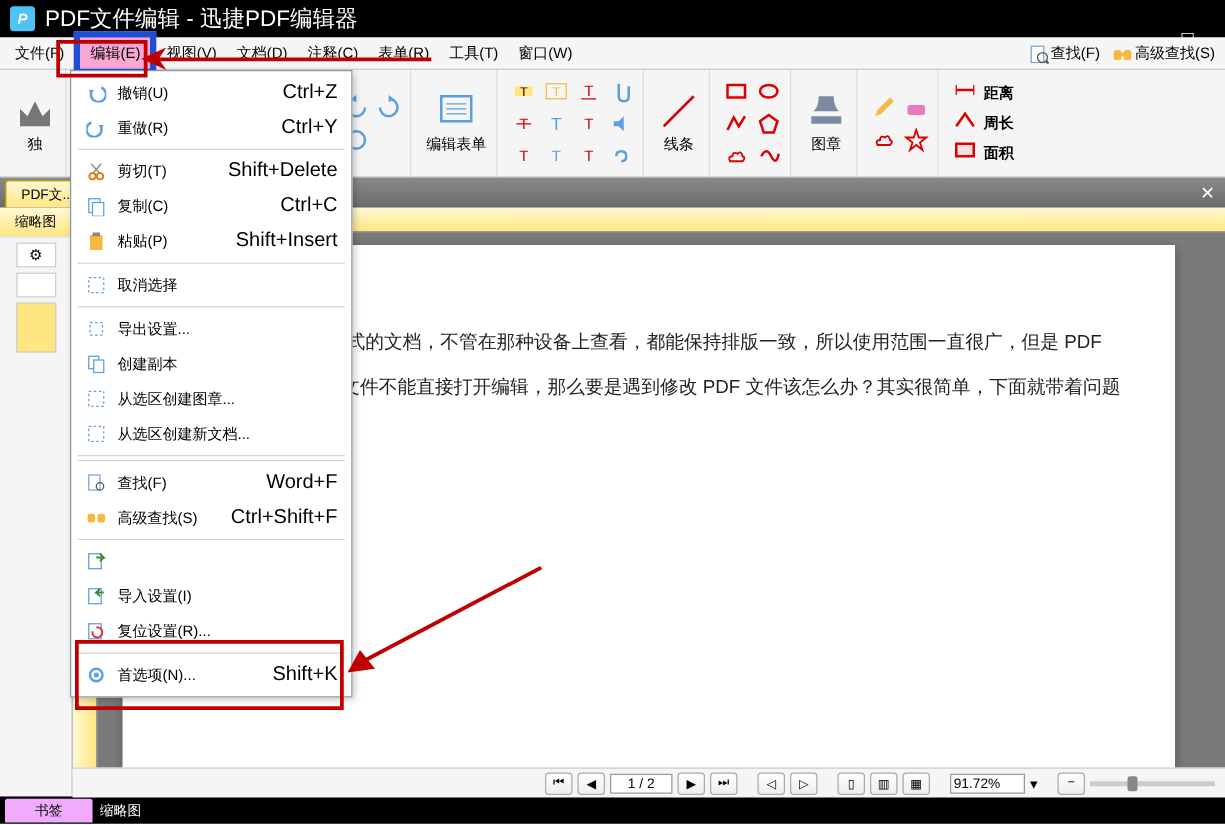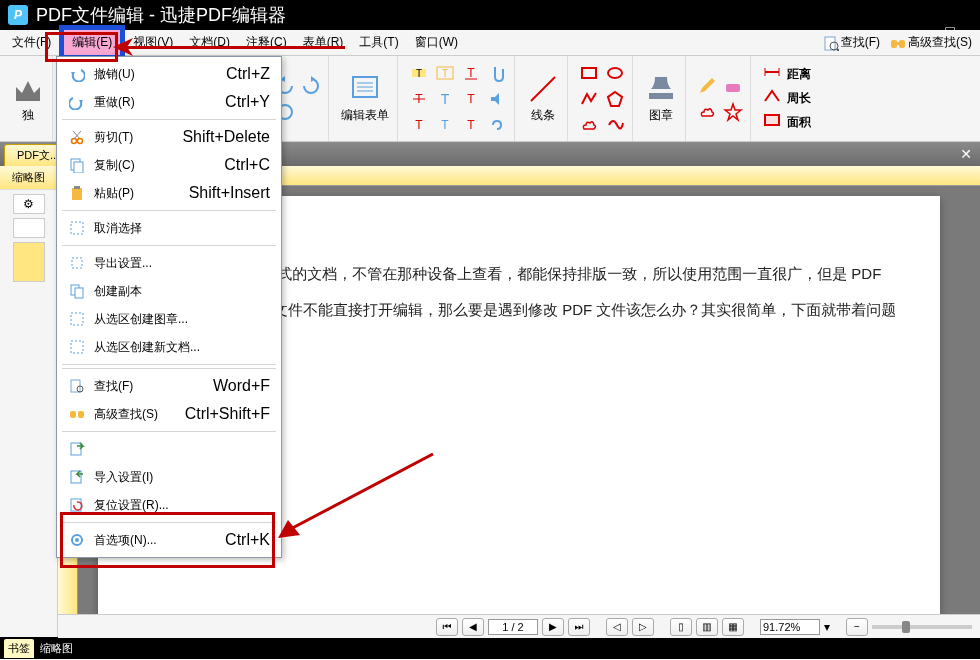--- a/index.html
+++ b/index.html
@@ -37,21 +37,21 @@
 .sidebar { width: 58px; background: #f5f5f5; border-right: 1px solid #ccc; display: flex; flex-direction: column; }
 .sidebar .side-tab { writing-mode: horizontal-tb; padding: 4px; font-size: 11px; border-bottom: 1px solid #ddd; text-align: center; background: linear-gradient(#fff9d6,#ffe680); }
 .sidebar .side-icons { padding: 4px; display: flex; flex-direction: column; gap: 4px; align-items: center; }
 .sidebar .side-icons div { width: 32px; height: 20px; border: 1px solid #ccc; background: #fff; }
 .doc-area { flex: 1; background: #7a7a7a; display: flex; position: relative; overflow: hidden; }
 .ruler-v { width: 20px; background: linear-gradient(90deg,#fff9d6,#ffe680); border-right: 1px solid #999; }
 .ruler-h { height: 20px; background: linear-gradient(#fff9d6,#ffe680); border-bottom: 1px solid #999; position: absolute; left: 20px; right: 0; top: 0; }
 .page-wrap { position: absolute; left: 40px; top: 30px; right: 40px; bottom: 10px; background: #fff; box-shadow: 0 2px 8px rgba(0,0,0,.3); padding: 60px 40px; overflow: hidden; }
 .doc-text { font-size: 15px; line-height: 2.4; color: #222; }
 .bottombar { height: 22px; background: #000; color: #fff; display: flex; align-items: center; font-size: 11px; padding: 0 4px; gap: 6px; }
-.bottombar .bm-tab { padding: 2px 4px; background: #fef9c3; color: #000; border-radius: 2px 2px 0 0; }
+.bottombar .bm-tab { padding: 2px 24px; background: #f0abfc; color: #000; border-radius: 2px 2px 0 0; }
 .pager { position: absolute; bottom: 22px; left: 58px; right: 0; height: 24px; background: #f5f5f5; border-top: 1px solid #ccc; display: flex; align-items: center; padding: 0 8px; gap: 4px; justify-content: center; }
 .pager-center { display: flex; align-items: center; gap: 4px; }
 .pbtn { width: 22px; height: 18px; border: 1px solid #aaa; background: linear-gradient(#fff,#eee); border-radius: 3px; display: flex; align-items: center; justify-content: center; font-size: 10px; cursor: pointer; }
 .pg-input { width: 50px; height: 16px; border: 1px solid #999; font-size: 11px; text-align: center; }
 .zoom-input { width: 60px; height: 16px; border: 1px solid #999; font-size: 11px; text-align: left; padding: 0 2px; }
 .slider { width: 100px; height: 4px; background: #ccc; position: relative; }
 .slider .thumb { position: absolute; left: 30px; top: -4px; width: 8px; height: 12px; background: #888; border-radius: 2px; }
 .dropdown-menu { position: absolute; left: 56px; top: 56px; width: 226px; background: #fff; border: 1px solid #8a98aa; box-shadow: 2px 2px 6px rgba(0,0,0,.25); padding: 3px; z-index: 100; }
 .dropdown-menu .mi { display: flex; align-items: center; padding: 5px 8px; cursor: pointer; gap: 8px; }
 .dropdown-menu .mi .ico { width: 18px; height: 18px; display: flex; align-items: center; justify-content: center; position: relative; }
@@ -598,21 +598,21 @@
     </div>
   <div class="sep"></div>
   <div class="mi">
       <div class="ico">
         <svg width="16" height="16">
           <circle cx="8" cy="8" r="5" fill="none" stroke="#5aa0e0" stroke-width="2"></circle>
           <circle cx="8" cy="8" r="2" fill="#5aa0e0"></circle>
         </svg>
       </div>
       <span class="lbl">首选项(N)...</span>
-      <span class="shortcut">Ctrl+K</span>
+      <span class="shortcut">Shift+K</span>
     </div>
 </div>
 
 <div class="ann-box" style="left:45px; top:32px; width:73px; height:30px;"></div>
 <div class="ann-line" style="left:120px; top:46px; width:225px;"></div>
 <svg class="ann-arrow-head" style="left:113px; top:38px;" width="24" height="20">
     <path d="M20 0 L0 9 L20 18 L14 9 Z" fill="#c00000"></path>
   </svg>
 <div class="ann-box" style="left:60px; top:512px; width:215px; height:56px;"></div>
 <svg class="red-arrow2" style="left:278px; top:453px;" width="160" height="90">

